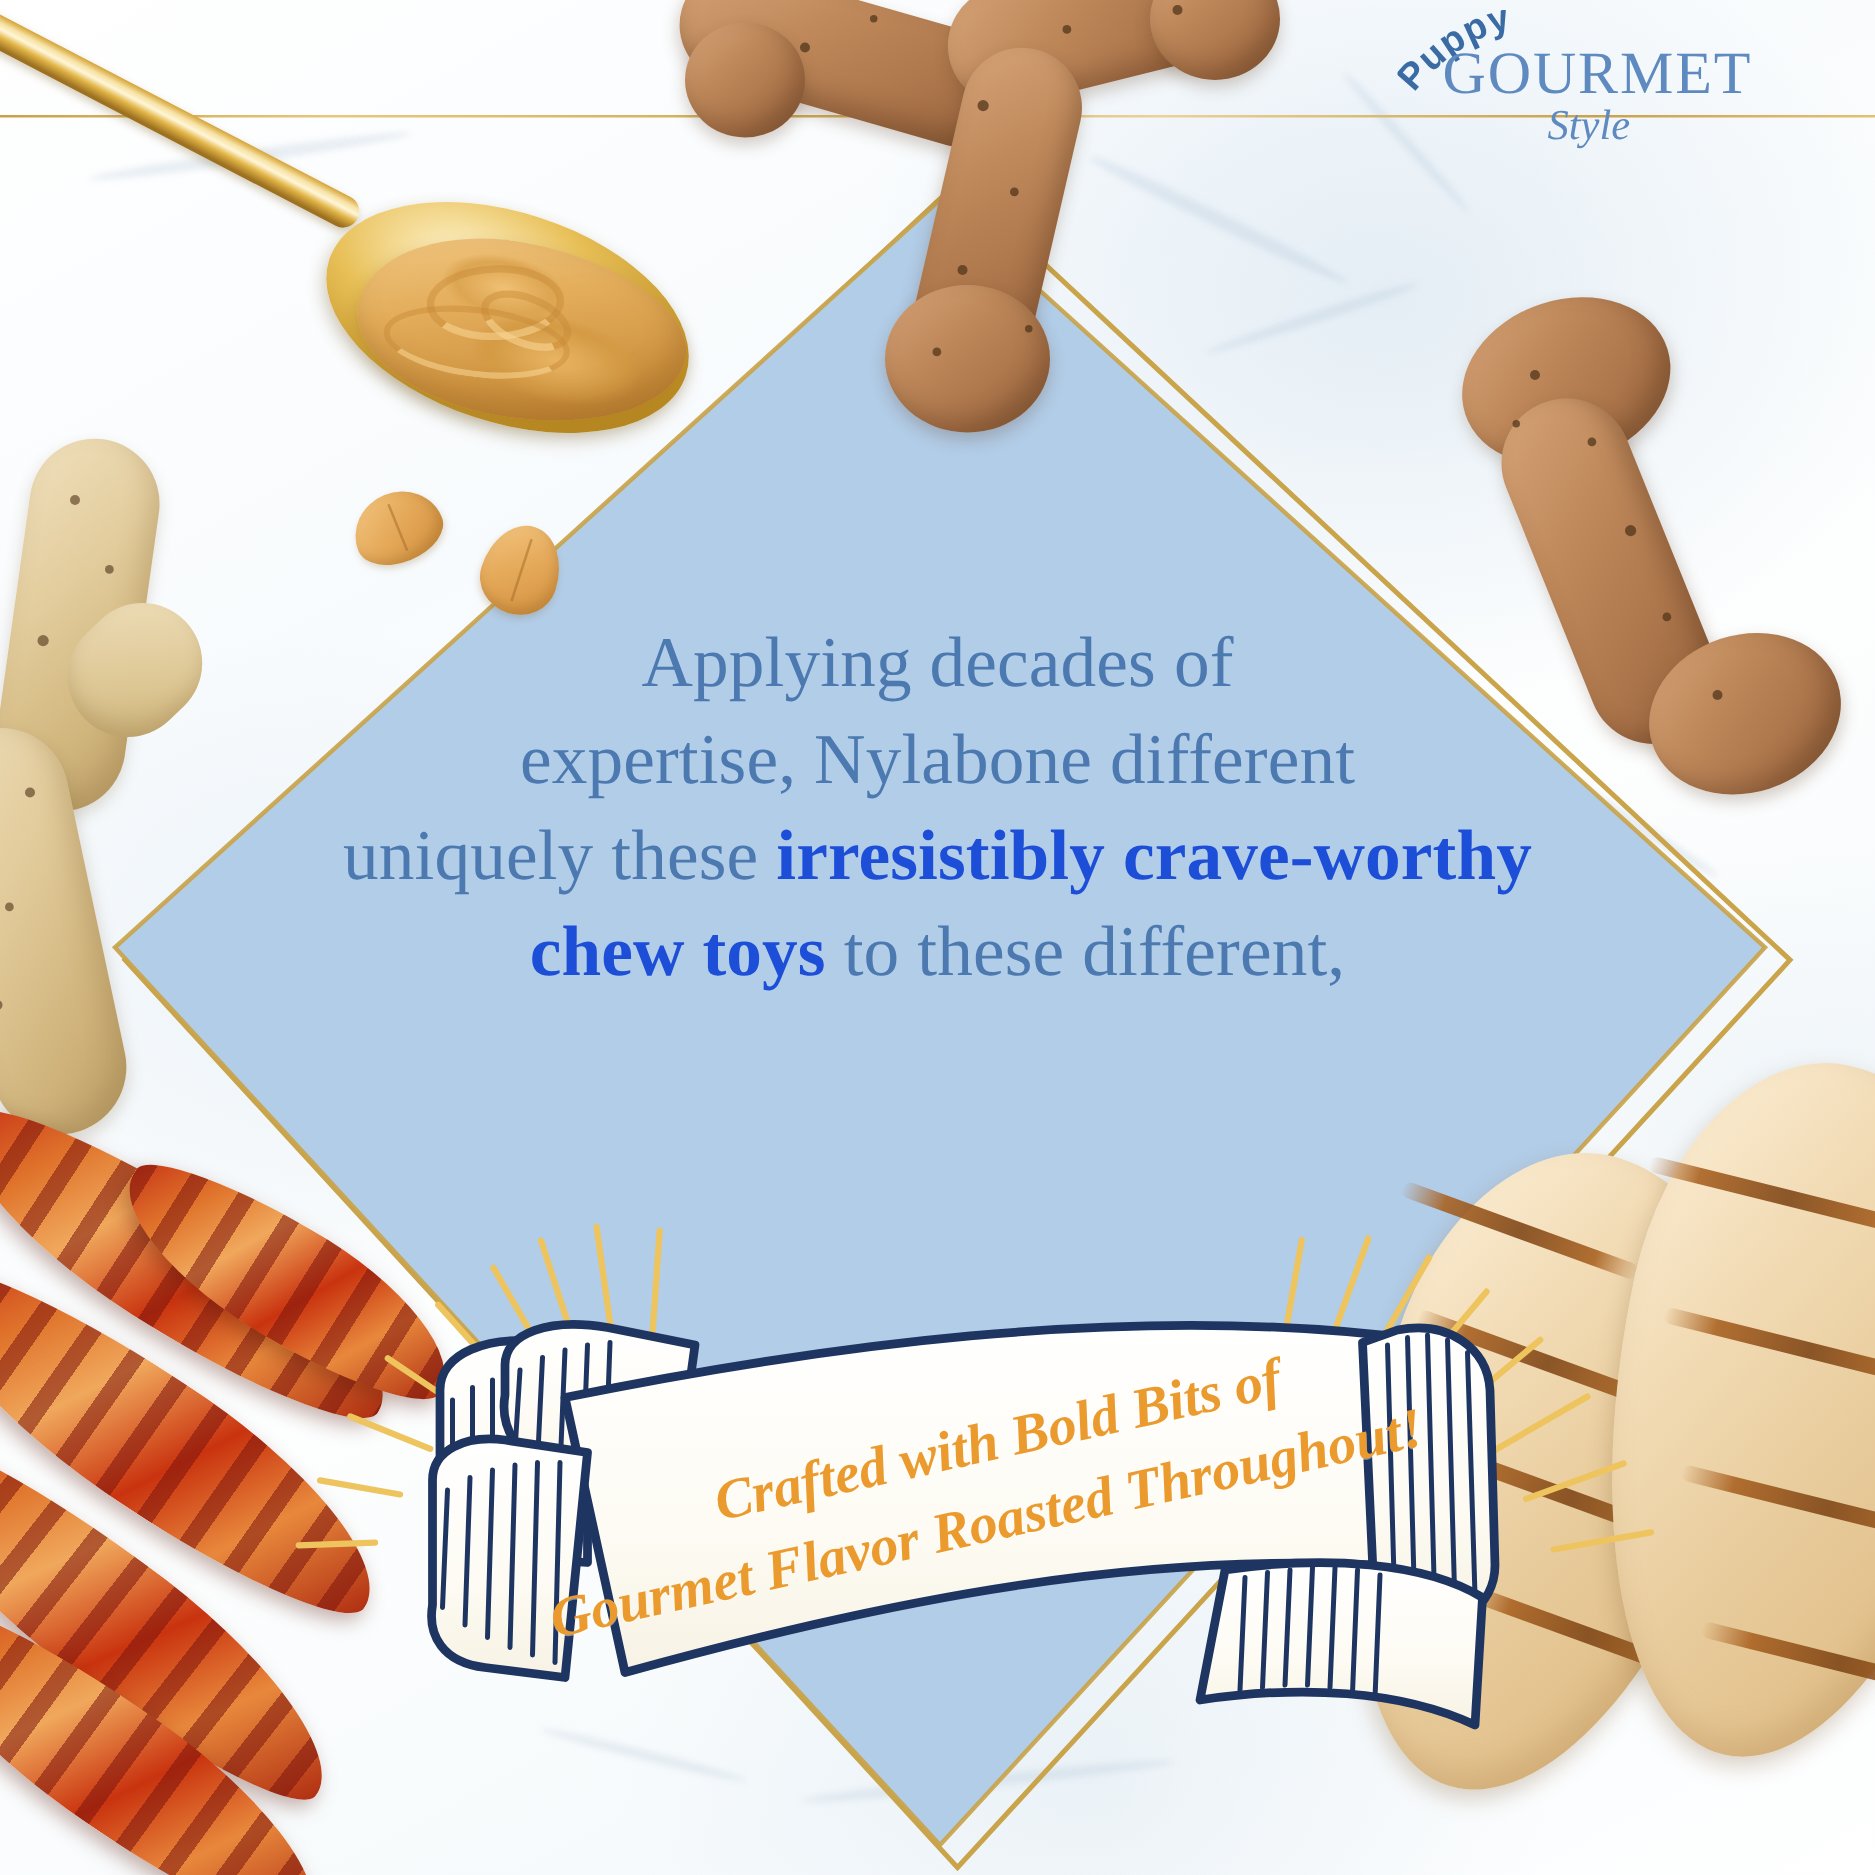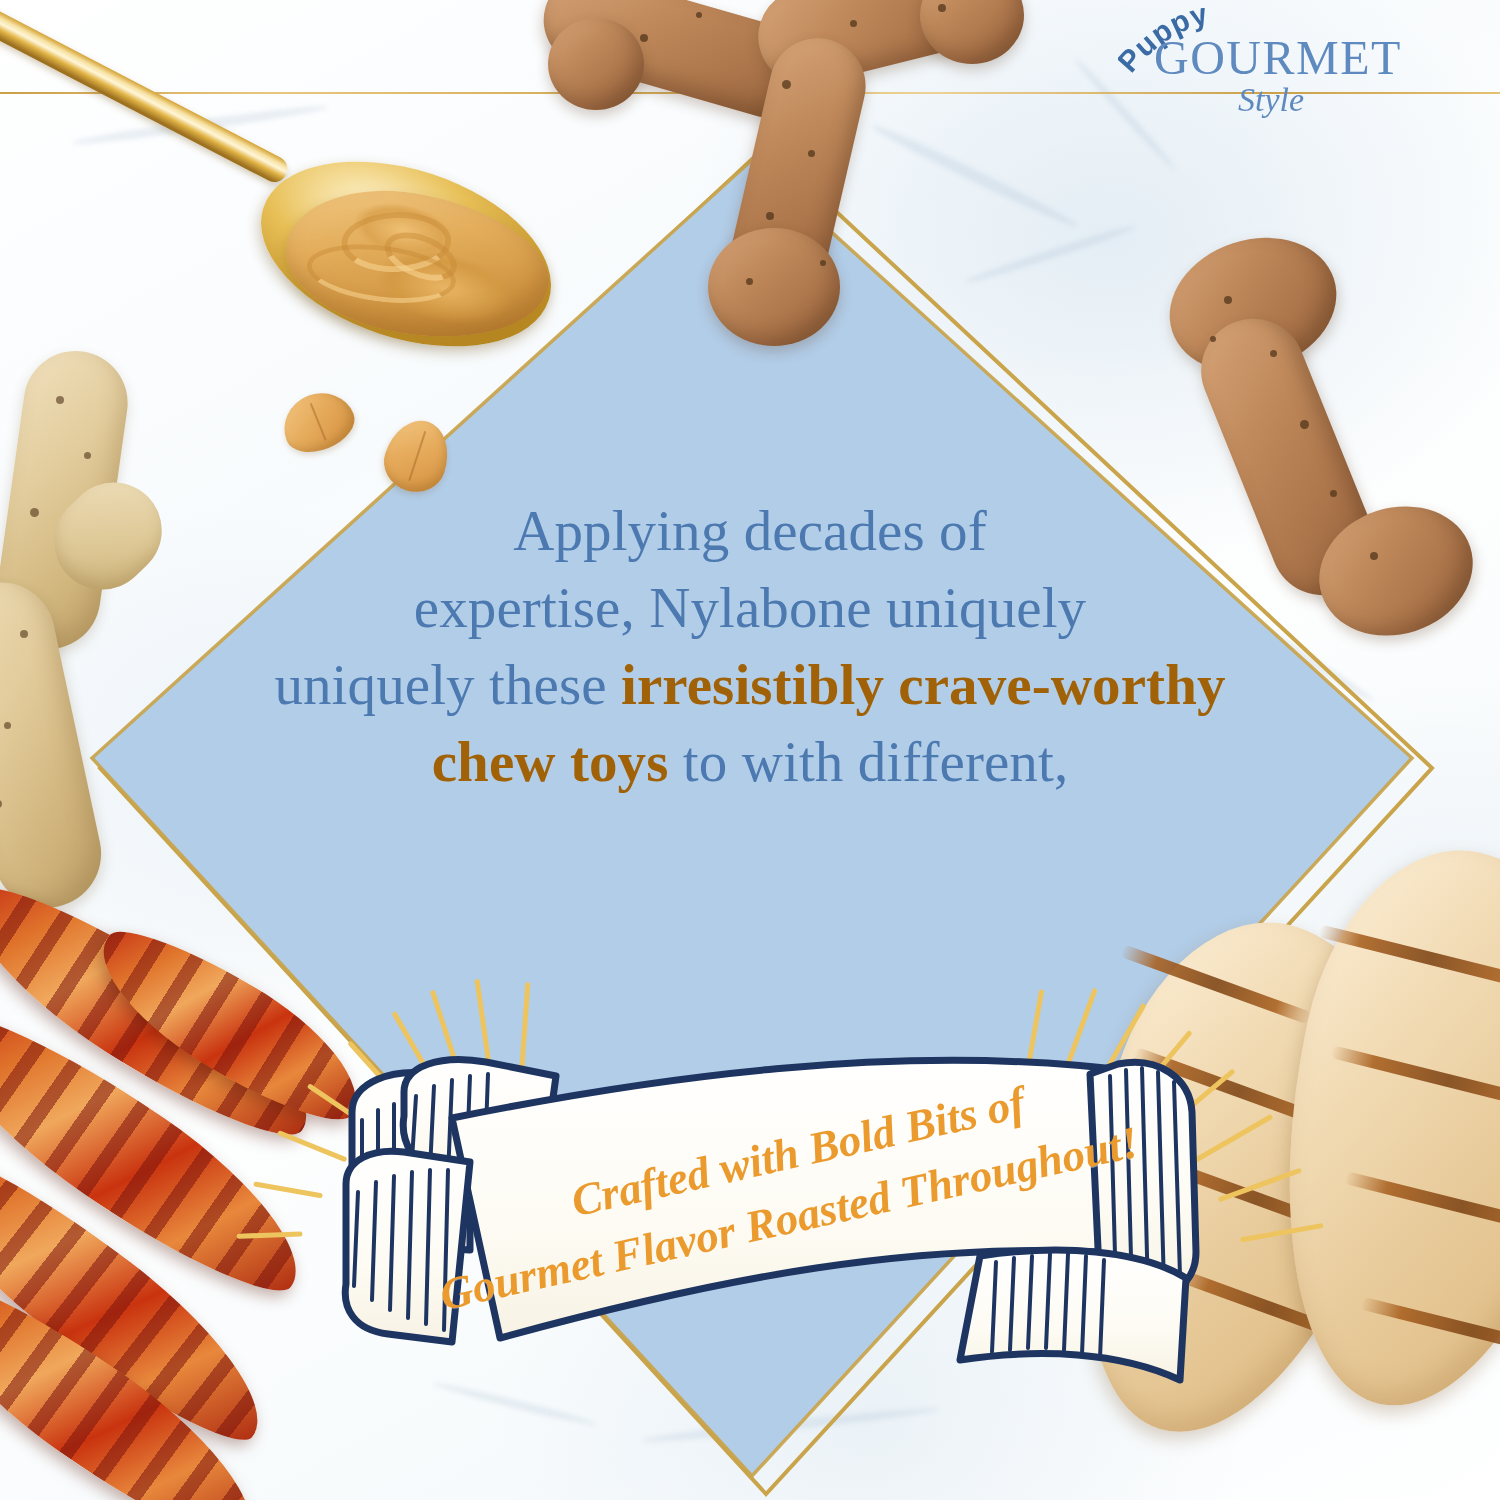--- a/index.html
+++ b/index.html
@@ -41,21 +41,21 @@
   
   .copy {
     position:absolute; left:240px; top:492px; width:1020px;
     text-align:center;
     color:#4b79b0;
     font-size:57px;
     line-height:77px;
     letter-spacing:.1px;
     z-index:22;
   }
-  .copy b { font-weight:bold; color:#a16207; }
+  .copy b { font-weight:bold; color:#1d4ed8; }
 
   
   .food { position:absolute; }
 
   
   .spoon-handle {
     position:absolute; left:-20px; top:-8px; width:390px; height:26px;
     background:linear-gradient(180deg,#d4a235 0%,#f7e2a4 22%,#fff6d8 40%,#e2b547 62%,#9d7120 92%);
     border-radius:14px;
     transform:rotate(27.5deg); transform-origin:0 50%;
@@ -166,26 +166,26 @@
       <polygon points="766,146 1432,768 766,1494 100,768" fill="none" stroke="#c9a44a" stroke-width="4"></polygon>
 
       <polygon points="752,160 1412,758 752,1476 92,758" fill="#b2cde8"></polygon>
 
       <polygon points="752,160 1412,758 752,1476 92,758" fill="none" stroke="#c9a44a" stroke-width="3.5" stroke-opacity=".92"></polygon>
     </svg>
   </div>
 
   <div class="copy">
     <div>Applying decades of</div>
-    <div>expertise, Nylabone uniquely</div>
+    <div>expertise, Nylabone different</div>
     <div>
       <span>uniquely these </span><b>irresistibly crave-worthy</b>
     </div>
     <div>
-      <b>chew toys</b><span> to with different,</span>
+      <b>chew toys</b><span> to these different,</span>
     </div>
   </div>
 
   <div class="food" style="left:-40px;top:-10px;width:640px;height:420px;z-index:18;">
     <div class="spoon-handle"></div>
     <div class="spoon-bowl"></div>
     <div class="pb">
       <div class="pb-swirl" style="left:52px;top:22px;width:110px;height:60px;transform:rotate(-14deg);"></div>
       <div class="pb-swirl" style="left:96px;top:40px;width:76px;height:42px;transform:rotate(10deg);"></div>
       <div class="pb-swirl" style="left:24px;top:58px;width:150px;height:56px;transform:rotate(-5deg);border-width:5px;"></div>

